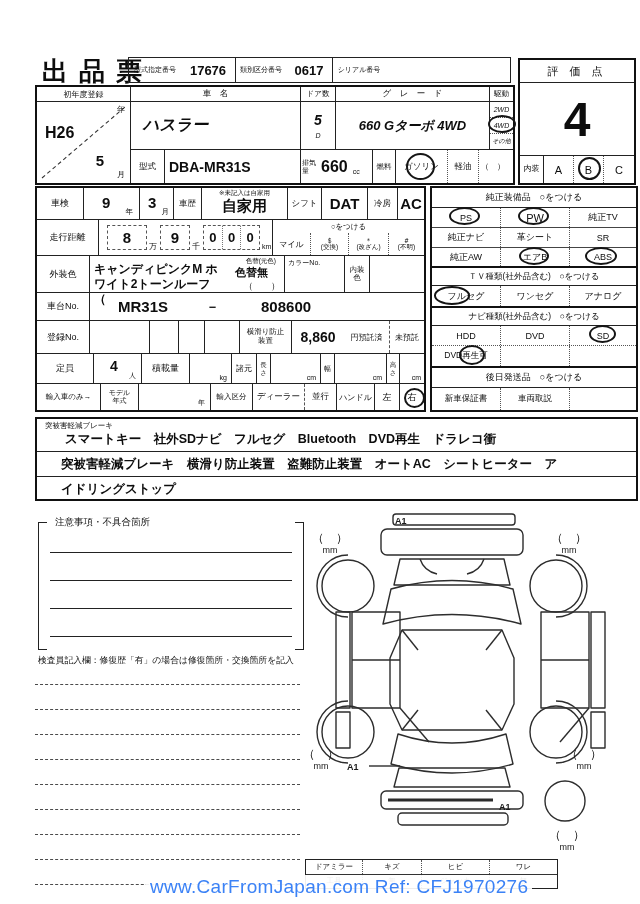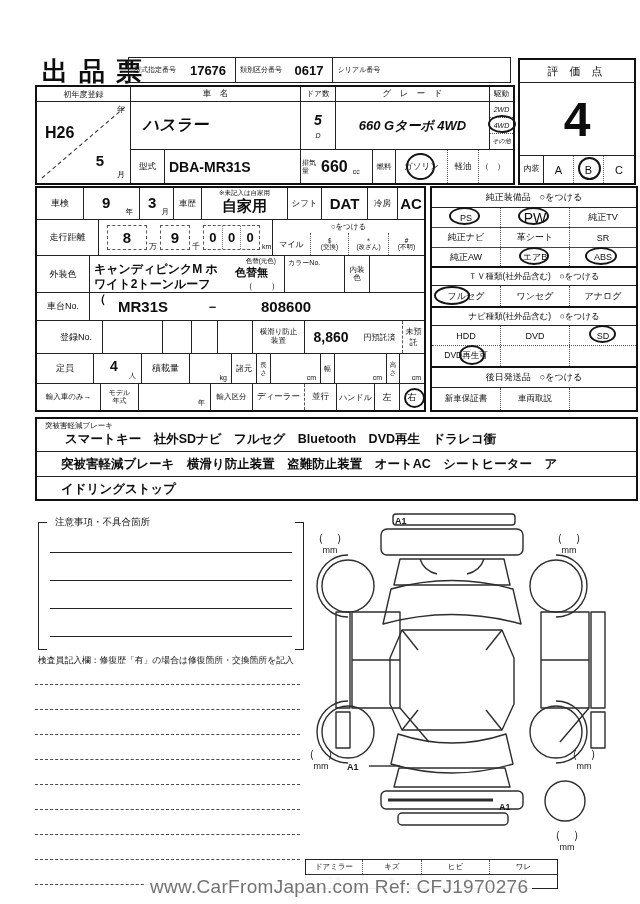--- a/index.html
+++ b/index.html
@@ -187,21 +187,21 @@
 
     <div class="row bb" style="height:28px;">
       <div class="f r" style="width:53px;font-size:9px;">車台No.</div>
       <div class="row" style="flex:1;align-items:center;">
         <span class="val" style="font-size:15px;margin-left:28px;">MR31S</span>
         <span class="val" style="font-size:13px;margin-left:38px;">－</span>
         <span class="val" style="font-size:15px;margin-left:42px;">808600</span>
       </div>
     </div>
 
-    <div class="row bb" style="height:33px;padding-left:13px;">
+    <div class="row bb" style="height:33px;">
       <div class="f r" style="width:53px;font-size:9px;">登録No.</div>
       <div class="r" style="width:60px;"></div>
       <div class="r" style="width:29px;"></div>
       <div class="r" style="width:26px;"></div>
       <div class="r" style="width:35px;"></div>
       <div class="f r" style="width:52px;font-size:7.5px;padding:0 4px;line-height:1.15;">横滑り防止装置</div>
       <div class="f val" style="width:52px;font-size:14px;">8,860</div>
       <div class="f" style="width:45px;font-size:8px;">円預託済</div>
       <div class="f" style="flex:1;font-size:8px;border-left:1.2px dashed #555;">未預託</div>
     </div>
@@ -244,21 +244,21 @@
       <div class="f r" style="width:25px;font-size:9px;">左</div>
       <div class="f" style="flex:1;font-size:9px;">右</div>
     </div>
   </div>
   <div class="oval" style="left:404px;top:388px;width:21px;height:20px;"></div>
 
   <div class="abs col" style="left:430px;top:186px;width:208px;height:226px;border:2px solid #111;">
     <div class="f bb" style="height:20px;font-size:9px;">純正装備品　○をつける</div>
     <div class="row" style="height:20px;border-bottom:1px solid #444;">
       <div class="f rd" style="width:69px;font-size:9px;">PS</div>
-      <div class="f rd" style="width:69px;font-size:14px;">PW</div>
+      <div class="f rd" style="width:69px;font-size:11px;">PW</div>
       <div class="f" style="flex:1;font-size:9px;">純正TV</div>
     </div>
     <div class="row" style="height:20px;border-bottom:1px solid #444;">
       <div class="f rd" style="width:69px;font-size:9px;">純正ナビ</div>
       <div class="f rd" style="width:69px;font-size:9px;">革シート</div>
       <div class="f" style="flex:1;font-size:9px;">SR</div>
     </div>
     <div class="row bb2" style="height:20px;">
       <div class="f rd" style="width:69px;font-size:9px;">純正AW</div>
       <div class="f rd" style="width:69px;font-size:9px;">エアB</div>
@@ -388,15 +388,15 @@
       <div class="f" style="flex:1;font-size:7.5px;">ワレ</div>
     </div>
     <div class="row" style="flex:1;">
       <div class="f rd" style="width:57px;font-size:7.5px;">工具</div>
       <div class="f rd" style="width:59px;font-size:7.5px;">無</div>
       <div class="f rd" style="width:68px;font-size:7.5px;">ジャッキ</div>
       <div class="f" style="flex:1;font-size:7.5px;">無</div>
     </div>
   </div>
 
-  <div class="abs wm" style="left:146px;top:875px;font-size:19px;color:#737373;background:rgba(255,255,255,.92);padding:1px 4px;z-index:5;">www.CarFromJapan.com Ref: CFJ1970276</div>
+  <div class="abs wm" style="left:146px;top:875px;font-size:19px;color:#3b82f6;background:rgba(255,255,255,.92);padding:1px 4px;z-index:5;">www.CarFromJapan.com Ref: CFJ1970276</div>
 
 </div>
 
 </body></html>

